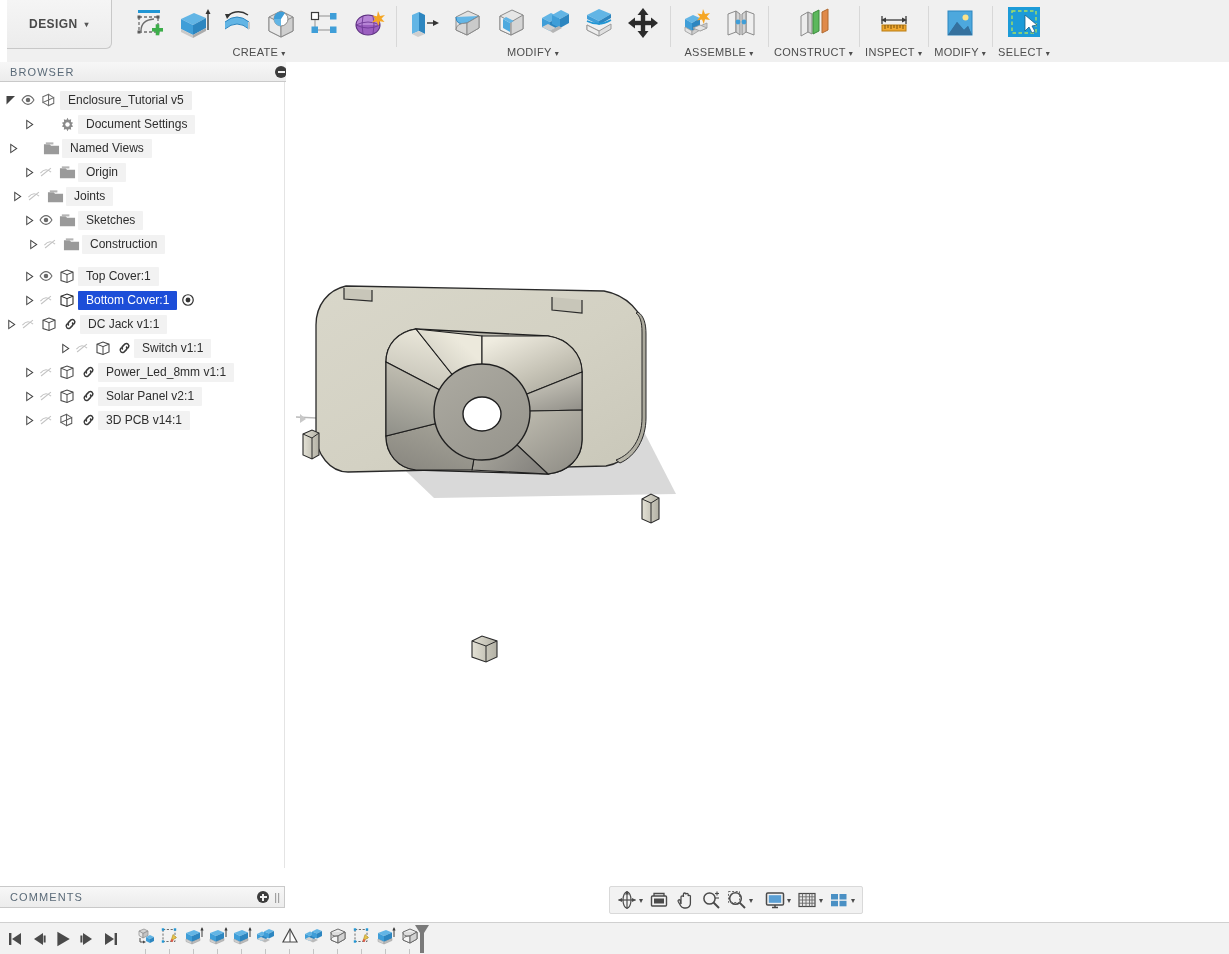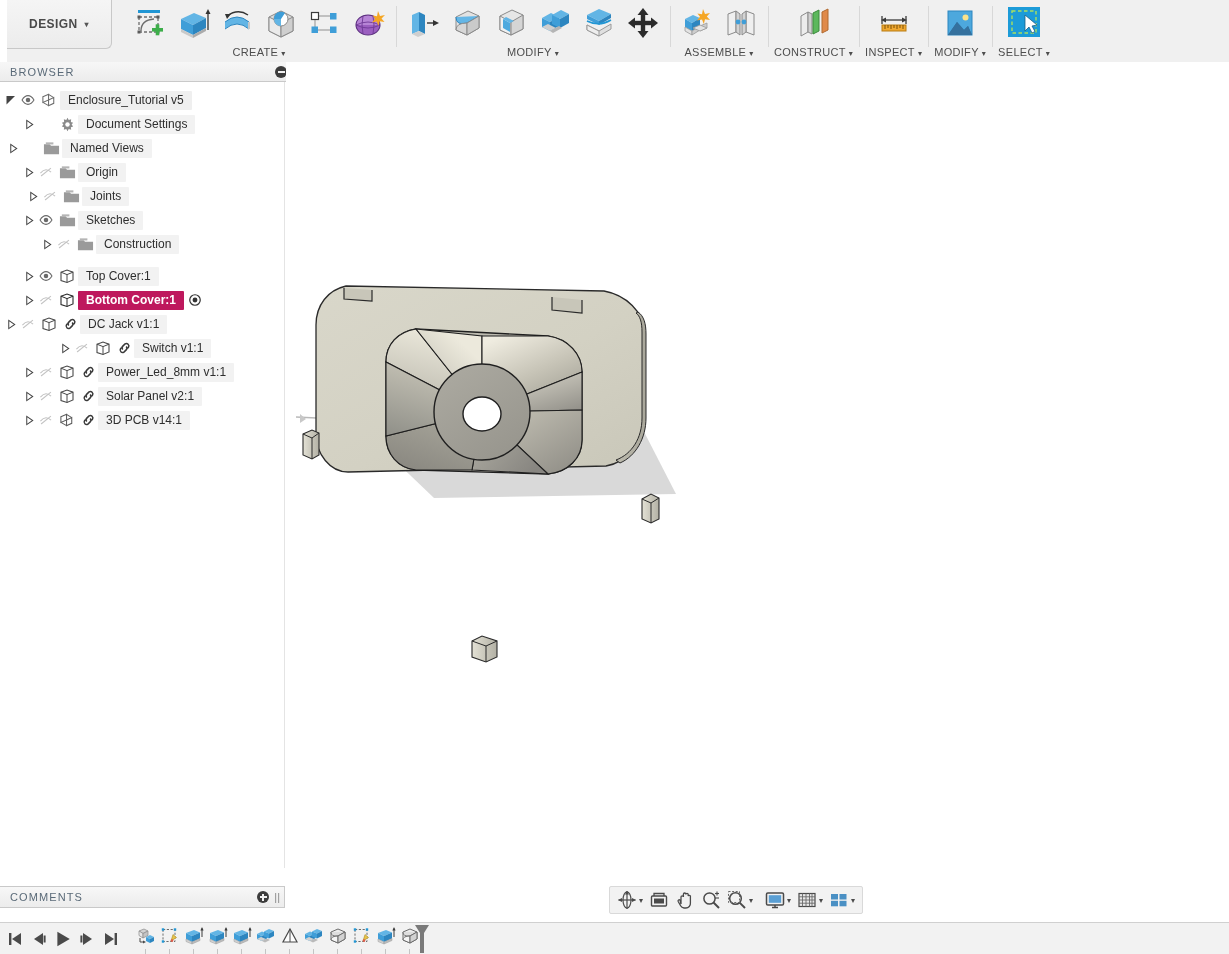--- a/index.html
+++ b/index.html
@@ -113,21 +113,21 @@
   .trow .eye { width: 20px; display:flex; align-items:center; justify-content:center; flex:none;}
   .trow .tico { width: 22px; display:flex; align-items:center; justify-content:center; flex:none;}
   .trow .link { width: 20px; display:flex; align-items:center; justify-content:center; flex:none;}
   .trow .tlabel {
     background: #f2f2f2;
     padding: 2px 8px 3px 8px;
     border-radius: 1px;
     line-height: 14px;
   }
   .trow.selected .tlabel {
-    background: #be185d; color: #ffffff; font-weight: bold;
+    background: #1d4ed8; color: #ffffff; font-weight: normal;
   }
   .trow .selmark { margin-left: 4px; display:flex; align-items:center;}
   .trow.root .tlabel { background: #efefef; }
 
   
   #viewport {
     position: absolute; left: 286px; top: 62px;
     width: 943px; height: 806px;
     background: #ffffff;
   }
@@ -549,21 +549,21 @@
             </svg>
           </span>
           <span class="tico">
             <svg width="17" height="15" viewBox="0 0 18 15">
               <path d="M1 3 L1 13.5 L17 13.5 L17 4.5 L8.5 4.5 L7 3 Z" fill="#9a9a9a"></path>
               <rect x="3" y="1" width="8" height="2.2" fill="#b5b5b5"></rect>
             </svg>
           </span>
           <span class="tlabel">Origin</span>
         </div>
-        <div class="trow" style="padding-left: 22px;">
+        <div class="trow" style="padding-left: 6px;">
           <span class="expander">
             <svg width="11" height="11" viewBox="0 0 12 12">
               <polygon points="3,1.5 9.5,6 3,10.5" fill="none" stroke="#444" stroke-width="1.1"></polygon>
             </svg>
           </span>
           <span class="eye">
             <svg width="14" height="14" viewBox="0 0 16 16">
               <path d="M1.6 9.2 C4 6.4 6.2 5.4 8 5.4 C9.6 5.4 11.6 6.1 13.8 8.2" fill="none" stroke="#c2c2c2" stroke-width="1.2"></path>
               <line x1="2.4" y1="12.6" x2="13.6" y2="3.6" stroke="#c2c2c2" stroke-width="1.2"></line>
             </svg>
@@ -589,21 +589,21 @@
             </svg>
           </span>
           <span class="tico">
             <svg width="17" height="15" viewBox="0 0 18 15">
               <path d="M1 3 L1 13.5 L17 13.5 L17 4.5 L8.5 4.5 L7 3 Z" fill="#9a9a9a"></path>
               <rect x="3" y="1" width="8" height="2.2" fill="#b5b5b5"></rect>
             </svg>
           </span>
           <span class="tlabel">Sketches</span>
         </div>
-        <div class="trow" style="padding-left: 36px;">
+        <div class="trow" style="padding-left: 22px;">
           <span class="expander">
             <svg width="11" height="11" viewBox="0 0 12 12">
               <polygon points="3,1.5 9.5,6 3,10.5" fill="none" stroke="#444" stroke-width="1.1"></polygon>
             </svg>
           </span>
           <span class="eye">
             <svg width="14" height="14" viewBox="0 0 16 16">
               <path d="M1.6 9.2 C4 6.4 6.2 5.4 8 5.4 C9.6 5.4 11.6 6.1 13.8 8.2" fill="none" stroke="#c2c2c2" stroke-width="1.2"></path>
               <line x1="2.4" y1="12.6" x2="13.6" y2="3.6" stroke="#c2c2c2" stroke-width="1.2"></line>
             </svg>

